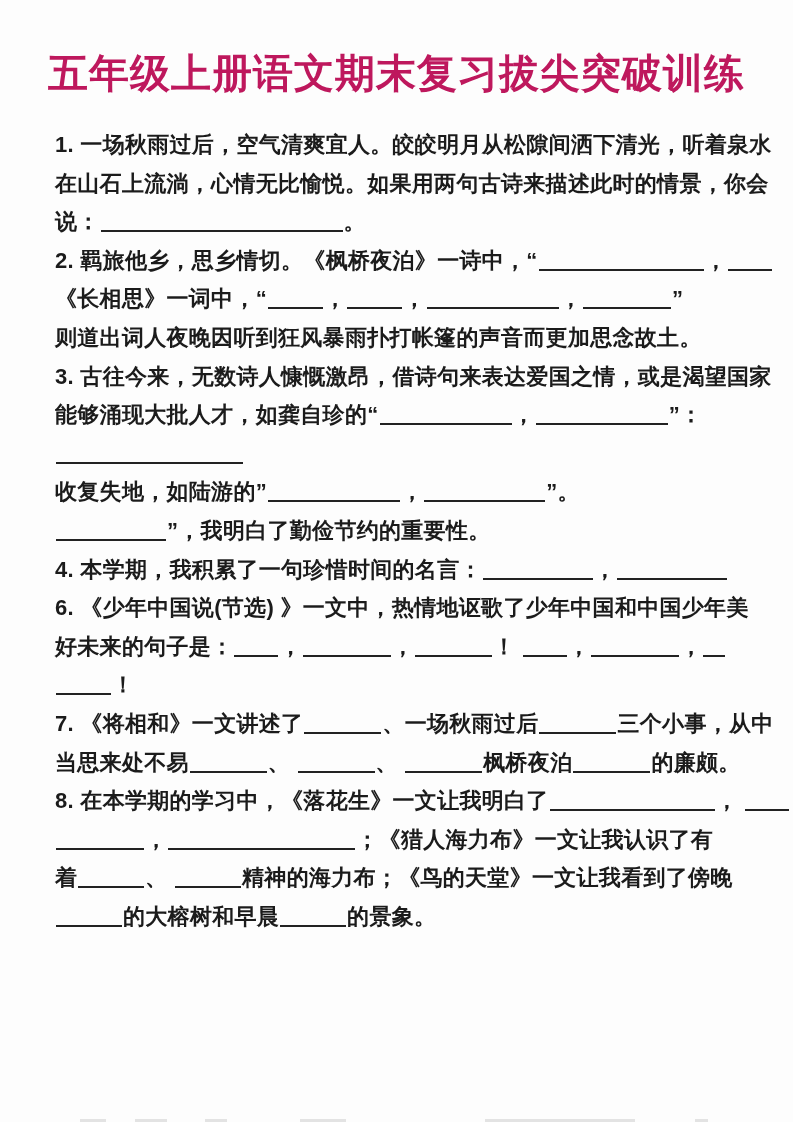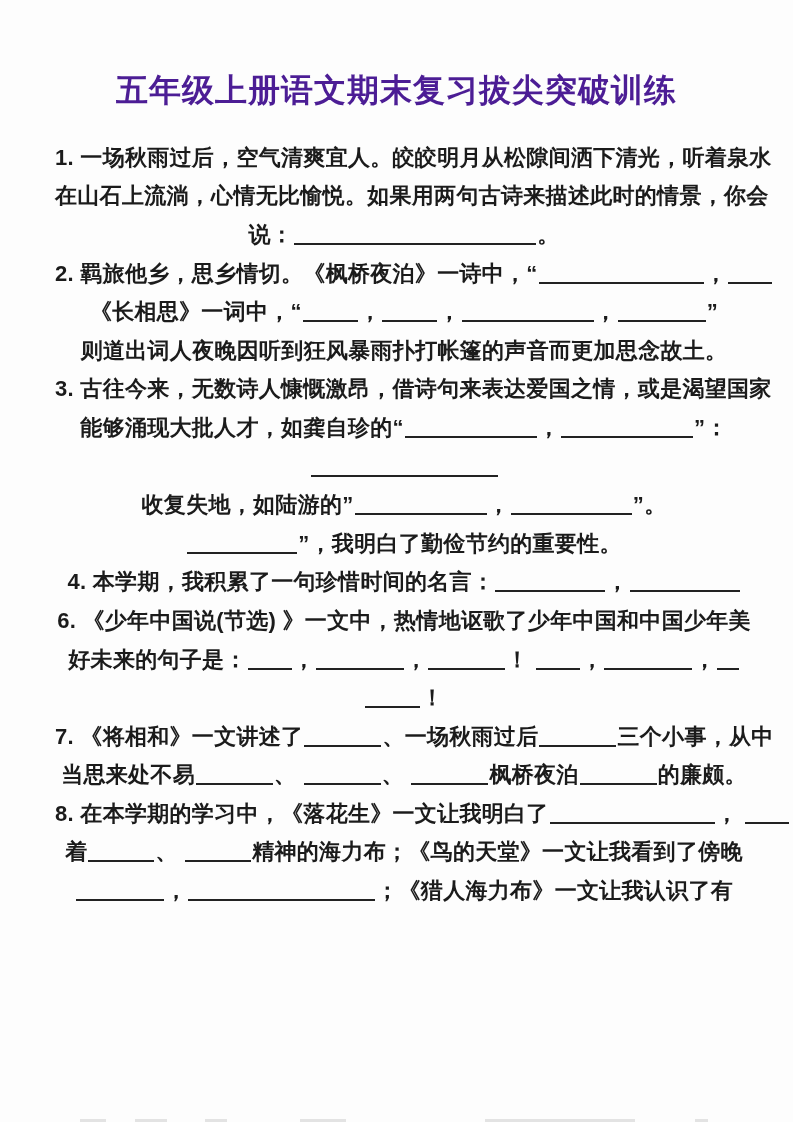--- a/index.html
+++ b/index.html
@@ -8,34 +8,33 @@
     position: relative;
     width: 793px;
     height: 1122px;
     margin: 0 auto;
     background: #fdfdfd;
     overflow: hidden;
     font-family: "Liberation Sans", sans-serif;
     color: #1a1a1a;
   }
   .title {
-    padding-top: 72px;
+    padding-top: 50px;
     text-align: center;
-    font-size: 32px;
+    font-size: 40px;
     line-height: 1.15;
     font-weight: 900;
     letter-spacing: 1px;
-    color: #4c1d95;
+    color: #be185d;
     white-space: nowrap;
   }
   .worksheet-body {
     margin-top: 30px;
     padding-left: 55px;
     padding-right: 40px;
-    text-align: center;
   }
   .line {
     height: 38.6px;
     line-height: 38.6px;
     font-size: 22px;
     font-weight: 600;
     letter-spacing: 0.3px;
     white-space: nowrap;
     color: #1b1b1b;
   }
@@ -77,22 +76,23 @@
       <div class="line"><span class="blank" style="width: 187px;"></span></div>
       <div class="line"><span>收复失地，如陆游的”</span><span class="blank" style="width: 132px;"></span><span>，</span><span class="blank" style="width: 121px;"></span><span>”。</span></div>
       <div class="line"><span class="blank" style="width: 110px;"></span><span>”，我明白了勤俭节约的重要性。</span></div>
       <div class="line"><span>4. 本学期，我积累了一句珍惜时间的名言：</span><span class="blank" style="width: 110px;"></span><span>，</span><span class="blank" style="width: 110px;"></span></div>
       <div class="line"><span>6. 《少年中国说(节选) 》一文中，热情地讴歌了少年中国和中国少年美</span></div>
       <div class="line"><span>好未来的句子是：</span><span class="blank" style="width: 44px;"></span><span>，</span><span class="blank" style="width: 88px;"></span><span>，</span><span class="blank" style="width: 77px;"></span><span>！ </span><span class="blank" style="width: 44px;"></span><span>，</span><span class="blank" style="width: 88px;"></span><span>，</span><span class="blank" style="width: 22px;"></span></div>
       <div class="line"><span class="blank" style="width: 55px;"></span><span>！</span></div>
       <div class="line"><span>7. 《将相和》一文讲述了</span><span class="blank" style="width: 77px;"></span><span>、一场秋雨过后</span><span class="blank" style="width: 77px;"></span><span>三个小事，从中</span></div>
       <div class="line"><span>当思来处不易</span><span class="blank" style="width: 77px;"></span><span>、 </span><span class="blank" style="width: 77px;"></span><span>、 </span><span class="blank" style="width: 77px;"></span><span>枫桥夜泊</span><span class="blank" style="width: 77px;"></span><span>的廉颇。</span></div>
       <div class="line"><span>8. 在本学期的学习中，《落花生》一文让我明白了</span><span class="blank" style="width: 165px;"></span><span>， </span><span class="blank" style="width: 44px;"></span></div>
+      <div class="line"><span class="blank" style="width: 88px;"></span><span>，</span><span class="blank" style="width: 187px;"></span><span>；《猎人海力布》一文让我认识了有</span></div>
       <div class="line"><span>着</span><span class="blank" style="width: 66px;"></span><span>、 </span><span class="blank" style="width: 66px;"></span><span>精神的海力布；《鸟的天堂》一文让我看到了傍晚</span></div>
-      <div class="line"><span class="blank" style="width: 88px;"></span><span>，</span><span class="blank" style="width: 187px;"></span><span>；《猎人海力布》一文让我认识了有</span></div>
+      <div class="line"><span class="blank" style="width: 66px;"></span><span>的大榕树和早晨</span><span class="blank" style="width: 66px;"></span><span>的景象。</span></div>
     </div>
   <div class="scan-artifacts">
       <div class="mark" style="left: 80px; width: 26px;"></div>
       <div class="mark" style="left: 135px; width: 32px;"></div>
       <div class="mark" style="left: 205px; width: 22px;"></div>
       <div class="mark" style="left: 300px; width: 46px;"></div>
       <div class="mark" style="left: 485px; width: 150px;"></div>
       <div class="mark" style="left: 695px; width: 13px;"></div>
     </div>
 </div>

